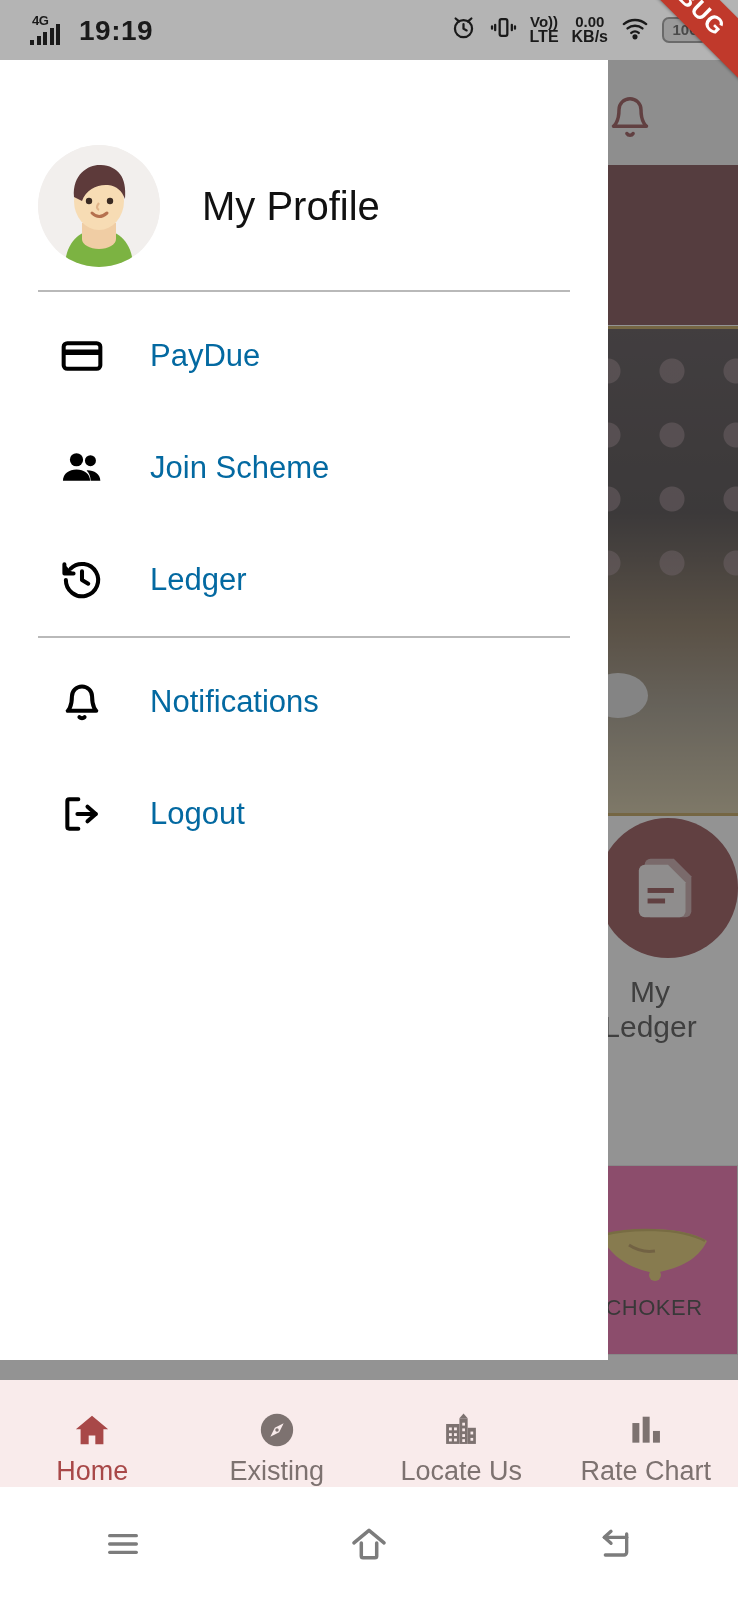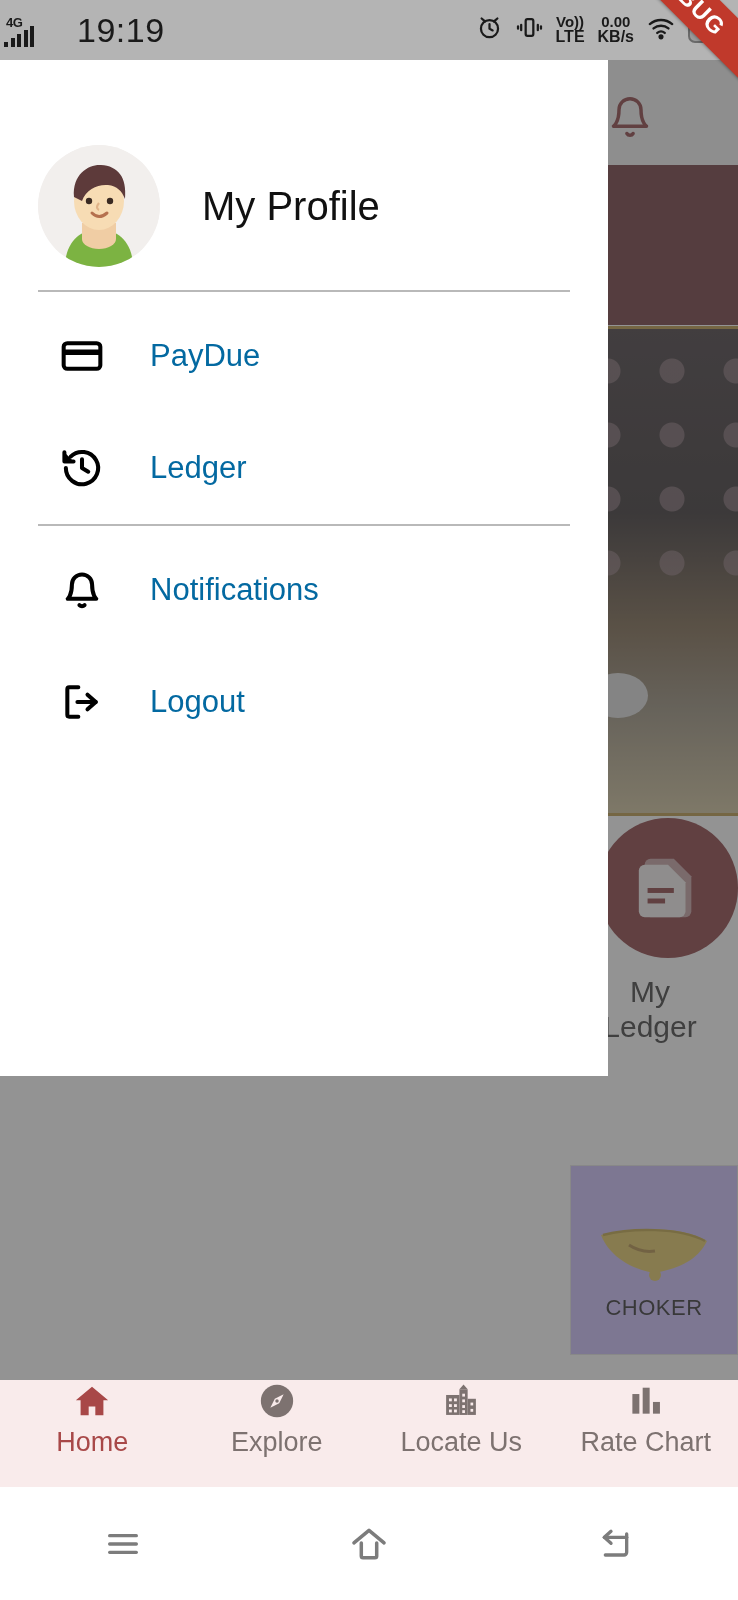--- a/index.html
+++ b/index.html
@@ -53,58 +53,58 @@
     background:#7c2529;
     display:flex; align-items:center; justify-content:center;
   }
   .bg-ledger-label {
     position:absolute; top:975px; left:560px; width:180px;
     text-align:center; font-size:30px; color:#222; line-height:1.15;
   }
   .bg-product-card {
     position:absolute; top:1165px; left:570px;
     width:168px; height:190px;
-    background:#c4b5fd; border:1px solid #e2e2e2;
+    background:#ec4899; border:1px solid #e2e2e2;
     display:flex; flex-direction:column; align-items:center; justify-content:center;
   }
   .bg-product-name {
     font-size:22px; color:#111; letter-spacing:0.5px; margin-top:6px;
   }
   .choker-svg { width:130px; height:90px; }
 
   
   #drawer-scrim {
     position:absolute; top:0; left:0; width:738px; height:1380px;
     background:rgba(80,80,80,0.62);
   }
 
   
   #status-bar {
     position:absolute; top:0; left:0; width:738px; height:60px;
     background:#b4b4b4;
     display:flex; align-items:center;
-    padding:0 4px;
+    padding:0 30px;
     color:#1a1a1a;
     z-index:40;
     justify-content:center;
   }
   .sb-left { display:flex; align-items:flex-end; gap:9px; }
   .sig-wrap { position:relative; width:40px; height:30px; }
   .sig-4g {
     position:absolute; top:-2px; left:2px;
     font-size:13px; font-weight:bold; letter-spacing:-0.5px;
   }
   .sig-bars { position:absolute; bottom:0; left:0; display:flex; align-items:flex-end; gap:2.5px; }
   .sig-bars i { display:block; width:4px; background:#1a1a1a; }
   .sig-bars i:nth-child(1){height:5px;}
   .sig-bars i:nth-child(2){height:9px;}
   .sig-bars i:nth-child(3){height:13px;}
   .sig-bars i:nth-child(4){height:17px;}
   .sig-bars i:nth-child(5){height:21px;}
-  .sb-time { font-size:34px; font-weight:normal; letter-spacing:0.5px; line-height:1;margin-left:24px; }
+  .sb-time { font-size:28px; font-weight:bold; letter-spacing:0.5px; line-height:1; }
   .sb-right { margin-left:auto; display:flex; align-items:center; gap:13px; }
   .sb-twoline { display:flex; flex-direction:column; align-items:center; line-height:1.05; font-size:15px; font-weight:bold; }
   .sb-twoline span:last-child { font-size:16px; }
   .sb-battery {
     min-width:46px; height:26px; border:2px solid #6a6a6a; border-radius:7px;
     background:#9a9a9a; color:#4a4a4a; font-size:15px; font-weight:bold;
     display:flex; align-items:center; justify-content:center;
   }
 
   
@@ -116,21 +116,21 @@
     transform-origin:center;
     display:flex; align-items:center; justify-content:center;
     color:#fff; font-size:24px; font-weight:bold; letter-spacing:1px;
     z-index:50;
     box-shadow:0 1px 3px rgba(0,0,0,0.3);
   }
 
   
   #nav-drawer {
     position:absolute; top:60px; left:0;
-    width:608px; height:1016px;
+    width:608px; height:1300px;
     background:#ffffff;
     z-index:30;
     overflow:hidden;
   }
   #drawer-header {
     display:flex; align-items:center;
     padding:62px 0 0 38px;
     height:230px;
   }
   .avatar {
@@ -162,21 +162,21 @@
   .menu-label {
     margin-left:34px;
     font-size:31px; color:#0369a1;
   }
 
   
   #bottom-nav {
     position:absolute; left:0; bottom:113px;
     width:738px; height:107px;
     background:#f9ebeb;
-    display:flex; align-items:flex-start;
+    display:flex; align-items:flex-end;
     z-index:45;
   }
   .nav-item {
     flex:1; display:flex; flex-direction:column;
     align-items:center; justify-content:center; gap:7px;
     cursor:pointer;
   }
   .nav-icon { height:40px; display:flex; align-items:flex-end; }
   .nav-label { font-size:27px; }
   .nav-item.inactive .nav-label { color:#7d7270; }
@@ -270,20 +270,31 @@
     <div class="menu-item">
       <span class="menu-icon">
         <svg viewBox="0 0 24 24" width="44" height="44" fill="none" stroke="#000" stroke-width="2.2">
           <rect x="2" y="5" width="20" height="14" rx="2"></rect>
           <line x1="2" y1="10" x2="22" y2="10" stroke-width="3"></line>
         </svg>
       </span>
       <span class="menu-label">PayDue</span>
     </div>
 
+    <div class="menu-item">
+      <span class="menu-icon">
+        <svg viewBox="0 0 24 24" width="44" height="44" fill="#000">
+          <circle cx="9" cy="7.5" r="3.6"></circle>
+          <circle cx="16.6" cy="8" r="3"></circle>
+          <path d="M1.6 19c0-4 3.4-6.2 7.4-6.2s7.4 2.2 7.4 6.2z"></path>
+          <path d="M15 13.2c3.6 0 7 1.9 7 5.8h-5.3c0-2.4-.8-4.3-2.2-5.7z"></path>
+        </svg>
+      </span>
+      <span class="menu-label">Join Scheme</span>
+    </div>
 
     <div class="menu-item">
       <span class="menu-icon">
         <svg viewBox="0 0 24 24" width="44" height="44" fill="none" stroke="#000" stroke-width="2.2" stroke-linecap="round" stroke-linejoin="round">
           <path d="M3.2 12a8.8 8.8 0 1 0 2.6-6.2"></path>
           <polyline points="2.4,3.4 2.4,8.4 7.4,8.4" fill="#000" stroke="#000"></polyline>
           <polyline points="12,7.2 12,12 15.4,14"></polyline>
         </svg>
       </span>
       <span class="menu-label">Ledger</span>
@@ -387,21 +398,21 @@
   </div>
 
   <div class="nav-item inactive">
     <span class="nav-icon">
       <svg viewBox="0 0 24 24" width="38" height="38">
         <circle cx="12" cy="12" r="10.2" fill="currentColor"></circle>
         <polygon points="16.2,7.8 10.6,10.6 7.8,16.2 13.4,13.4" fill="#f9ebeb"></polygon>
         <circle cx="12" cy="12" r="1.1" fill="currentColor"></circle>
       </svg>
     </span>
-    <span class="nav-label">Explore</span>
+    <span class="nav-label">Existing</span>
   </div>
 
   <div class="nav-item inactive">
     <span class="nav-icon">
       <svg viewBox="0 0 24 24" width="38" height="38" fill="currentColor">
         <rect x="2.6" y="8.2" width="8.4" height="12.6"></rect>
         <rect x="11" y="4.6" width="5.2" height="16.2"></rect>
         <rect x="16.2" y="10.6" width="5.2" height="10.2"></rect>
         <polygon points="13.6,1.6 16.2,4.6 11,4.6"></polygon>
         <g fill="#f9ebeb">

